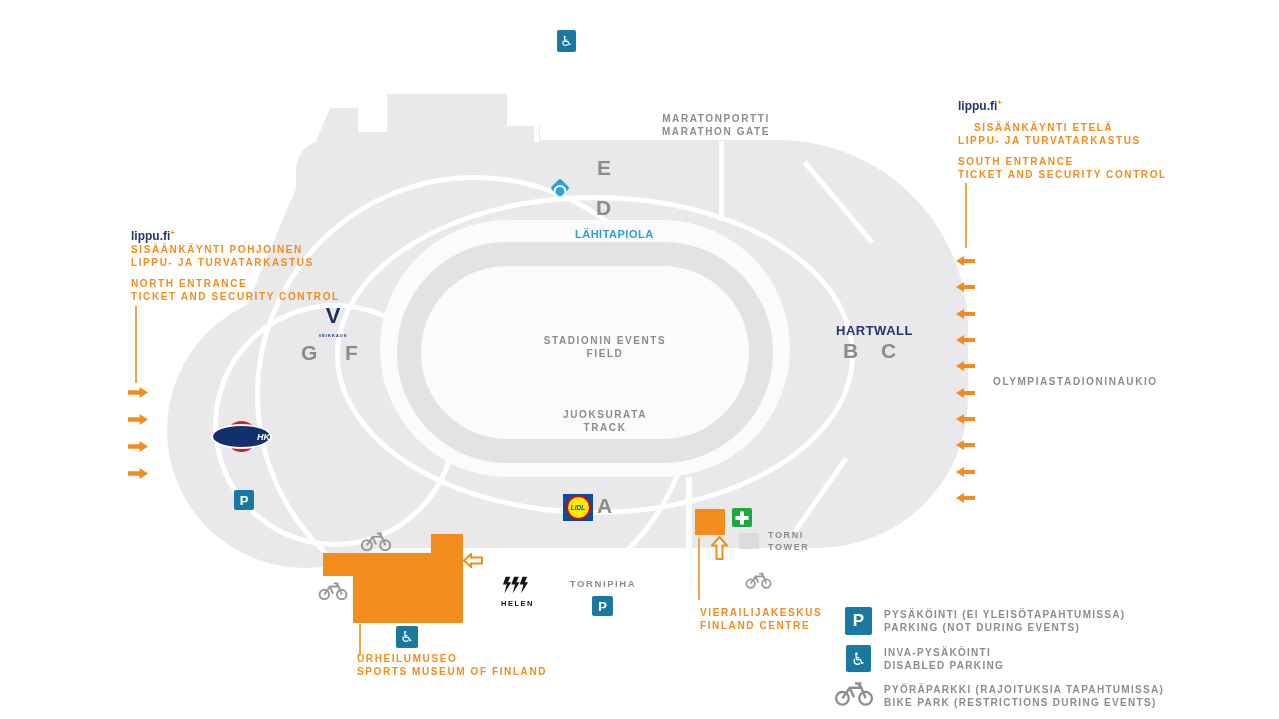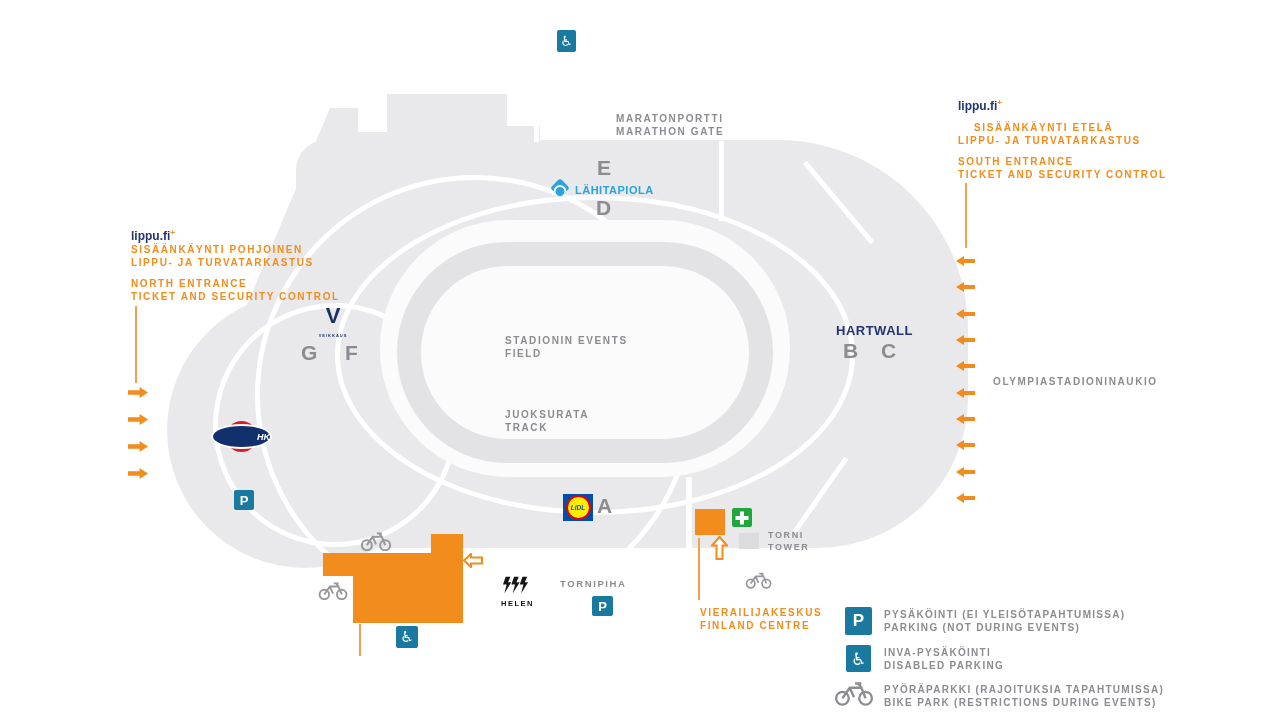--- a/index.html
+++ b/index.html
@@ -16,21 +16,21 @@
   .arc-large{left:255px;top:175px;width:430px;height:430px;border-radius:50%;border:5px solid #fff;}
   .band-ring{left:335px;top:195px;width:510px;height:310px;border-radius:50%;border:5px solid #fff;}
   .concourse{left:380px;top:220px;width:410px;height:257px;border-radius:128px;background:#fbfbfc;}
   .track{left:397px;top:242px;width:376px;height:221px;border-radius:110px;background:#e3e3e5;}
   .field{left:421px;top:266px;width:328px;height:173px;border-radius:86px;background:#fbfbfc;}
   .wdiv{background:#fff;}
   .tower-sq{left:739px;top:533px;width:20px;height:16px;background:#dcdcde;}
   
   .lbl{font-size:10px;letter-spacing:1.6px;color:#8b8c8f;white-space:nowrap;line-height:13px;}
   .lbl.o{color:#F28C1C;}
-  .lbl.ctr{text-align:left;}
+  .lbl.ctr{text-align:center;}
   .title{font-size:19px;letter-spacing:4px;color:#7b7c7f;line-height:27px;}
   .sect{font-size:21px;color:#8b8c8f;}
   .navy{color:#24356f;}
   
   .arr-l{width:19px;height:10px;background:#F28C1C;
          clip-path:polygon(0 50%,42% 0,42% 30%,100% 30%,100% 70%,42% 70%,42% 100%);}
   .arr-r{width:20px;height:11px;background:#F28C1C;
          clip-path:polygon(100% 50%,58% 0,58% 30%,0 30%,0 70%,58% 70%,58% 100%);}
   .oline{width:2px;background:#F4A14E;}
   
@@ -40,21 +40,21 @@
   .cross::before{content:"";position:absolute;left:50%;top:50%;width:4px;height:13px;transform:translate(-50%,-50%);background:#fff;}
   .cross::after{content:"";position:absolute;left:50%;top:50%;width:13px;height:4px;transform:translate(-50%,-50%);background:#fff;}
   .hk-outer{width:31px;height:31px;border-radius:50%;background:#d81e20;display:flex;align-items:center;justify-content:center;}
   .hk-inner{width:21px;height:21px;border-radius:50%;background:#12306b;border:2px solid #fff;color:#fff;
             font-size:9px;font-style:italic;display:flex;align-items:center;justify-content:center;letter-spacing:0;padding-left:44px;}
   .lidl{width:30px;height:27px;background:#0050aa;display:flex;align-items:center;justify-content:center;}
   .lidl-c{width:21px;height:21px;border-radius:50%;background:#ffed00;border:2px solid #e3000f;color:#0050aa;
           font-size:6.5px;font-style:italic;display:flex;align-items:center;justify-content:center;letter-spacing:0;}
   .lt-d{width:14px;height:14px;background:#29a3dc;border-radius:3px;transform:rotate(45deg);overflow:hidden;}
   .lt-d span{position:absolute;left:3px;top:3px;width:9px;height:9px;border-radius:50%;border:2px solid #fff;display:block;}
-  .lt-txt{color:#29a3dc;font-size:11px;letter-spacing:0.5px;}
+  .lt-txt{color:#29a3dc;font-size:11px;letter-spacing:0.5px;margin-top:44px;}
   .museum{left:323px;top:534px;width:140px;height:89px;background:#F28C1C;
           clip-path:polygon(77.1% 0,100% 0,100% 100%,21.4% 100%,21.4% 47.2%,0 47.2%,0 21.3%,77.1% 21.3%);}
   .veik{font-size:22px;color:#1b2f5e;line-height:20px;text-align:center;letter-spacing:0;}
   .veik small{display:block;font-size:4px;letter-spacing:1px;color:#1b2f5e;}
   .helen-t{font-size:7.5px;color:#111;letter-spacing:1.5px;}
   .lippu{font-size:12px;color:#24356f;letter-spacing:0;}
   .lippu sup{color:#F28C1C;font-size:8px;}
   .legend-t{font-size:10px;letter-spacing:1.3px;color:#8b8c8f;line-height:13px;white-space:nowrap;}
   .wc{font-family:"DejaVu Sans",sans-serif;font-weight:normal;}
 </style>
@@ -210,20 +210,24 @@
       <path d="M8 17 L15 7 L26 7 L30 17 M15 7 L19 16 M26 7 L23 3 M20 3 h6"></path>
     </g>
   </svg>
   <svg class="abs" style="left:463px;top:553px;" width="20" height="15" viewBox="0 0 20 15">
     <path d="M1 7.5 L8 1 V4.5 H19 V10.5 H8 V14 Z" fill="#fff" stroke="#F28C1C" stroke-width="2"></path>
   </svg>
   <div class="abs bluebox" style="left:396px;top:626px;width:22px;height:22px;font-size:15px;">
       <span class="wc">♿</span>
     </div>
   <div class="abs oline" style="left:359px;top:624px;height:32px;"></div>
+  <div class="abs lbl o" style="left:357px;top:652px;">
+    <div>URHEILUMUSEO</div>
+    <div>SPORTS MUSEUM OF FINLAND</div>
+  </div>
 
   <div class="abs bluebox" style="left:845px;top:607px;width:27px;height:28px;font-size:17px;">
       <span>P</span>
     </div>
   <div class="abs legend-t" style="left:884px;top:608px;">
     <div>PYSÄKÖINTI (EI YLEISÖTAPAHTUMISSA)</div>
     <div>PARKING (NOT DURING EVENTS)</div>
   </div>
 
   <div class="abs bluebox" style="left:846px;top:645px;width:25px;height:27px;font-size:17px;">

